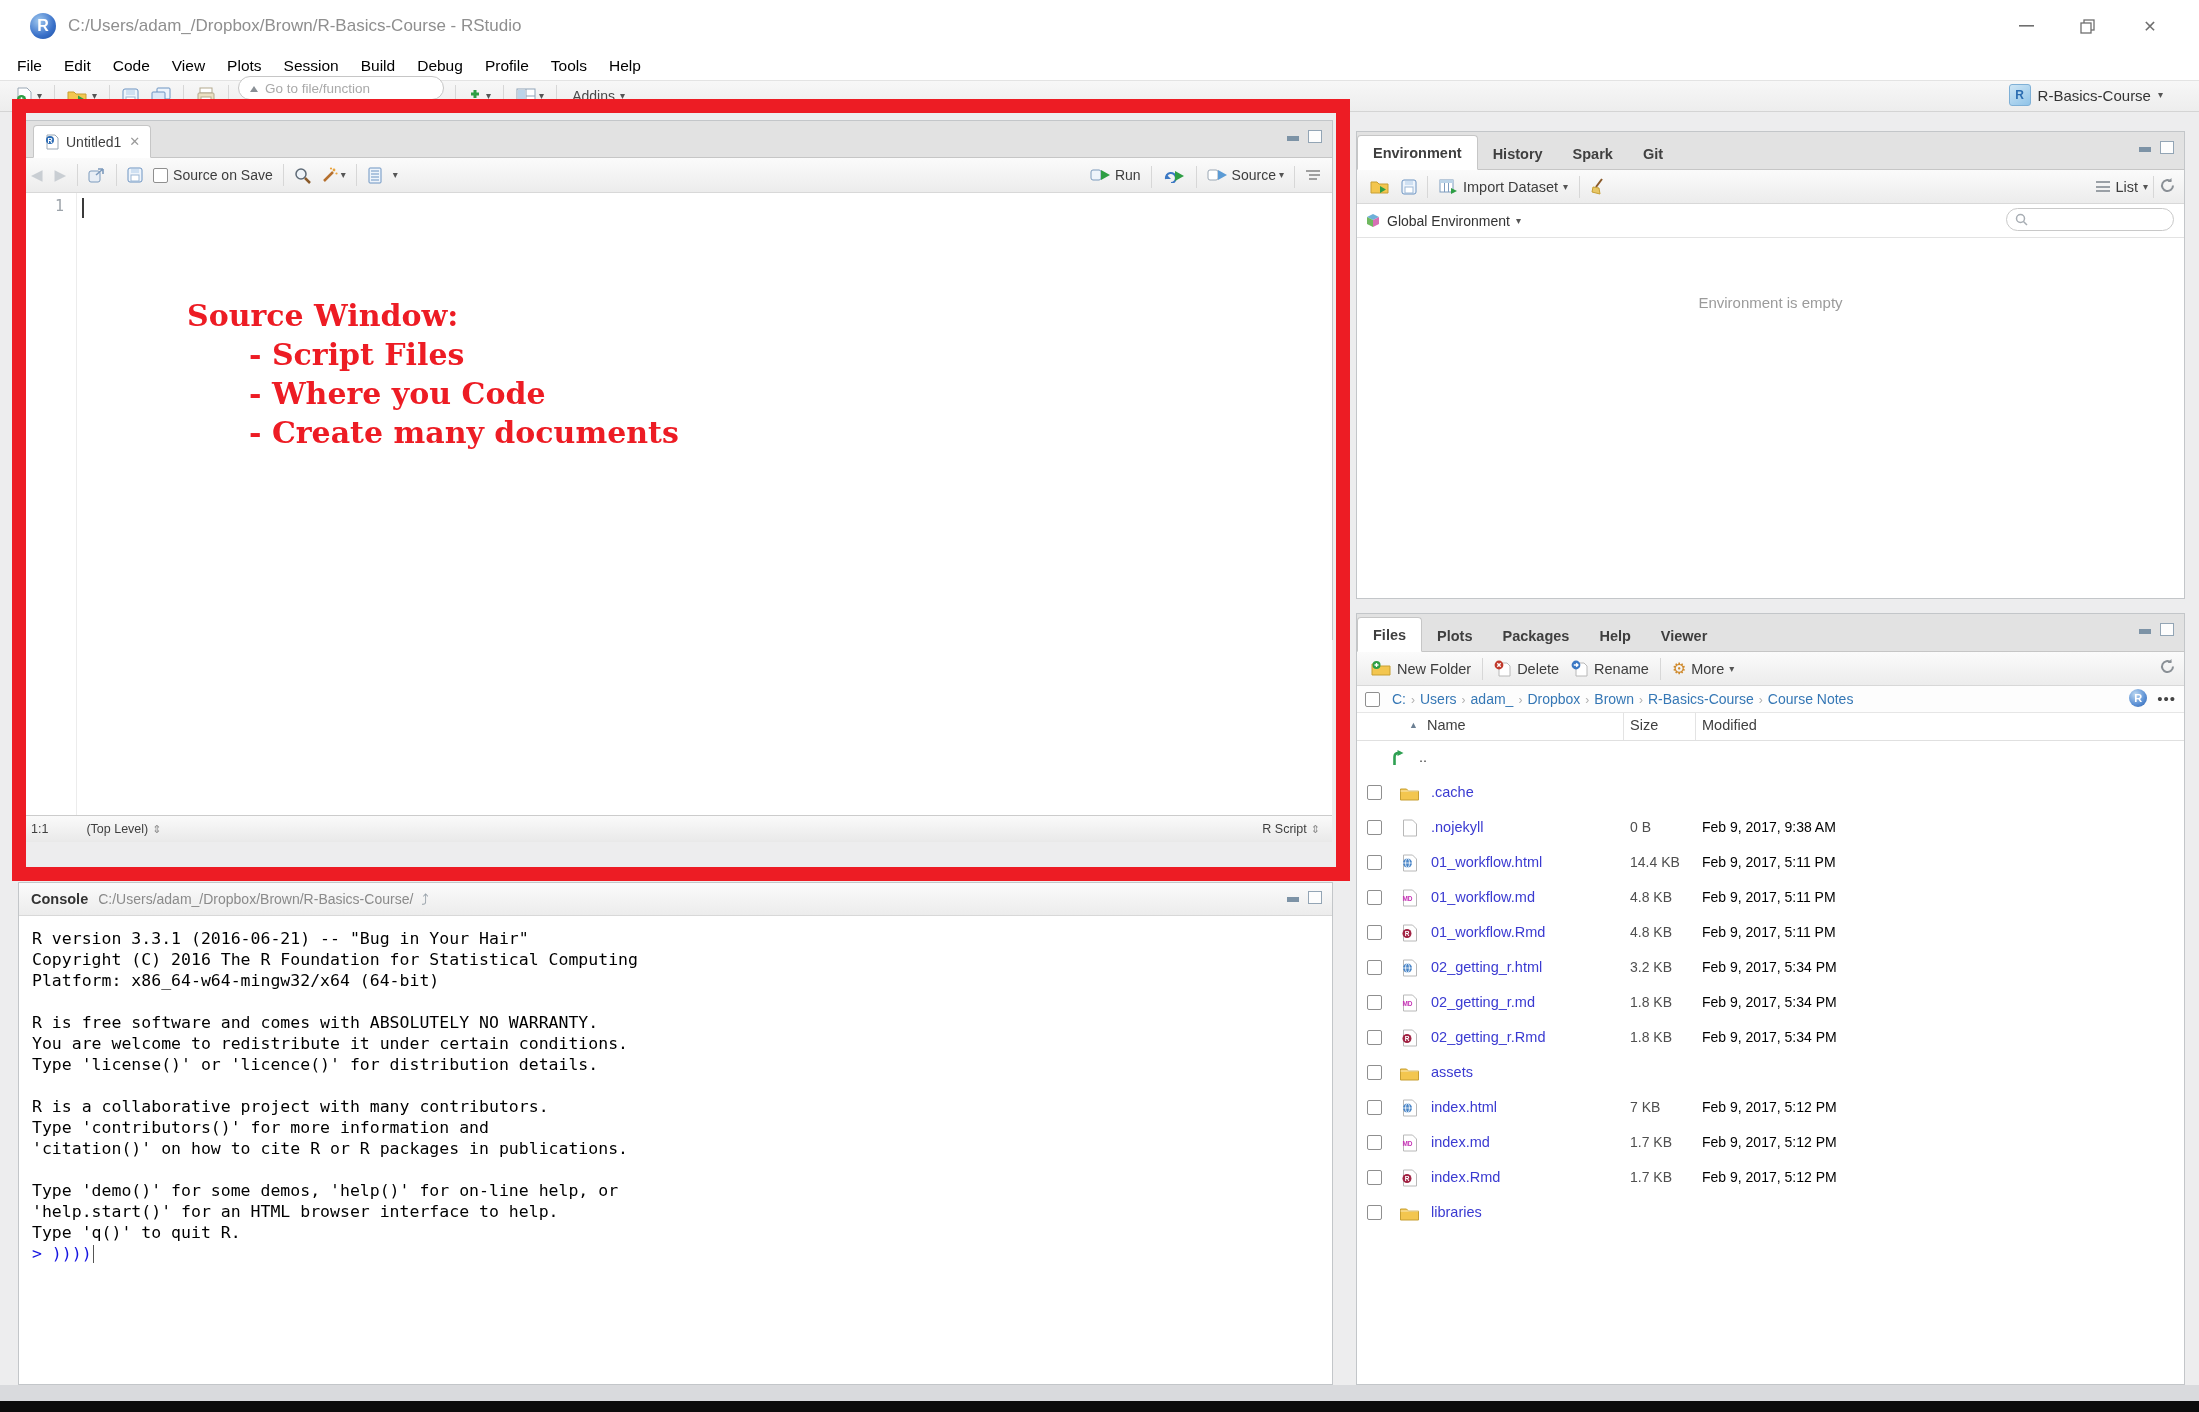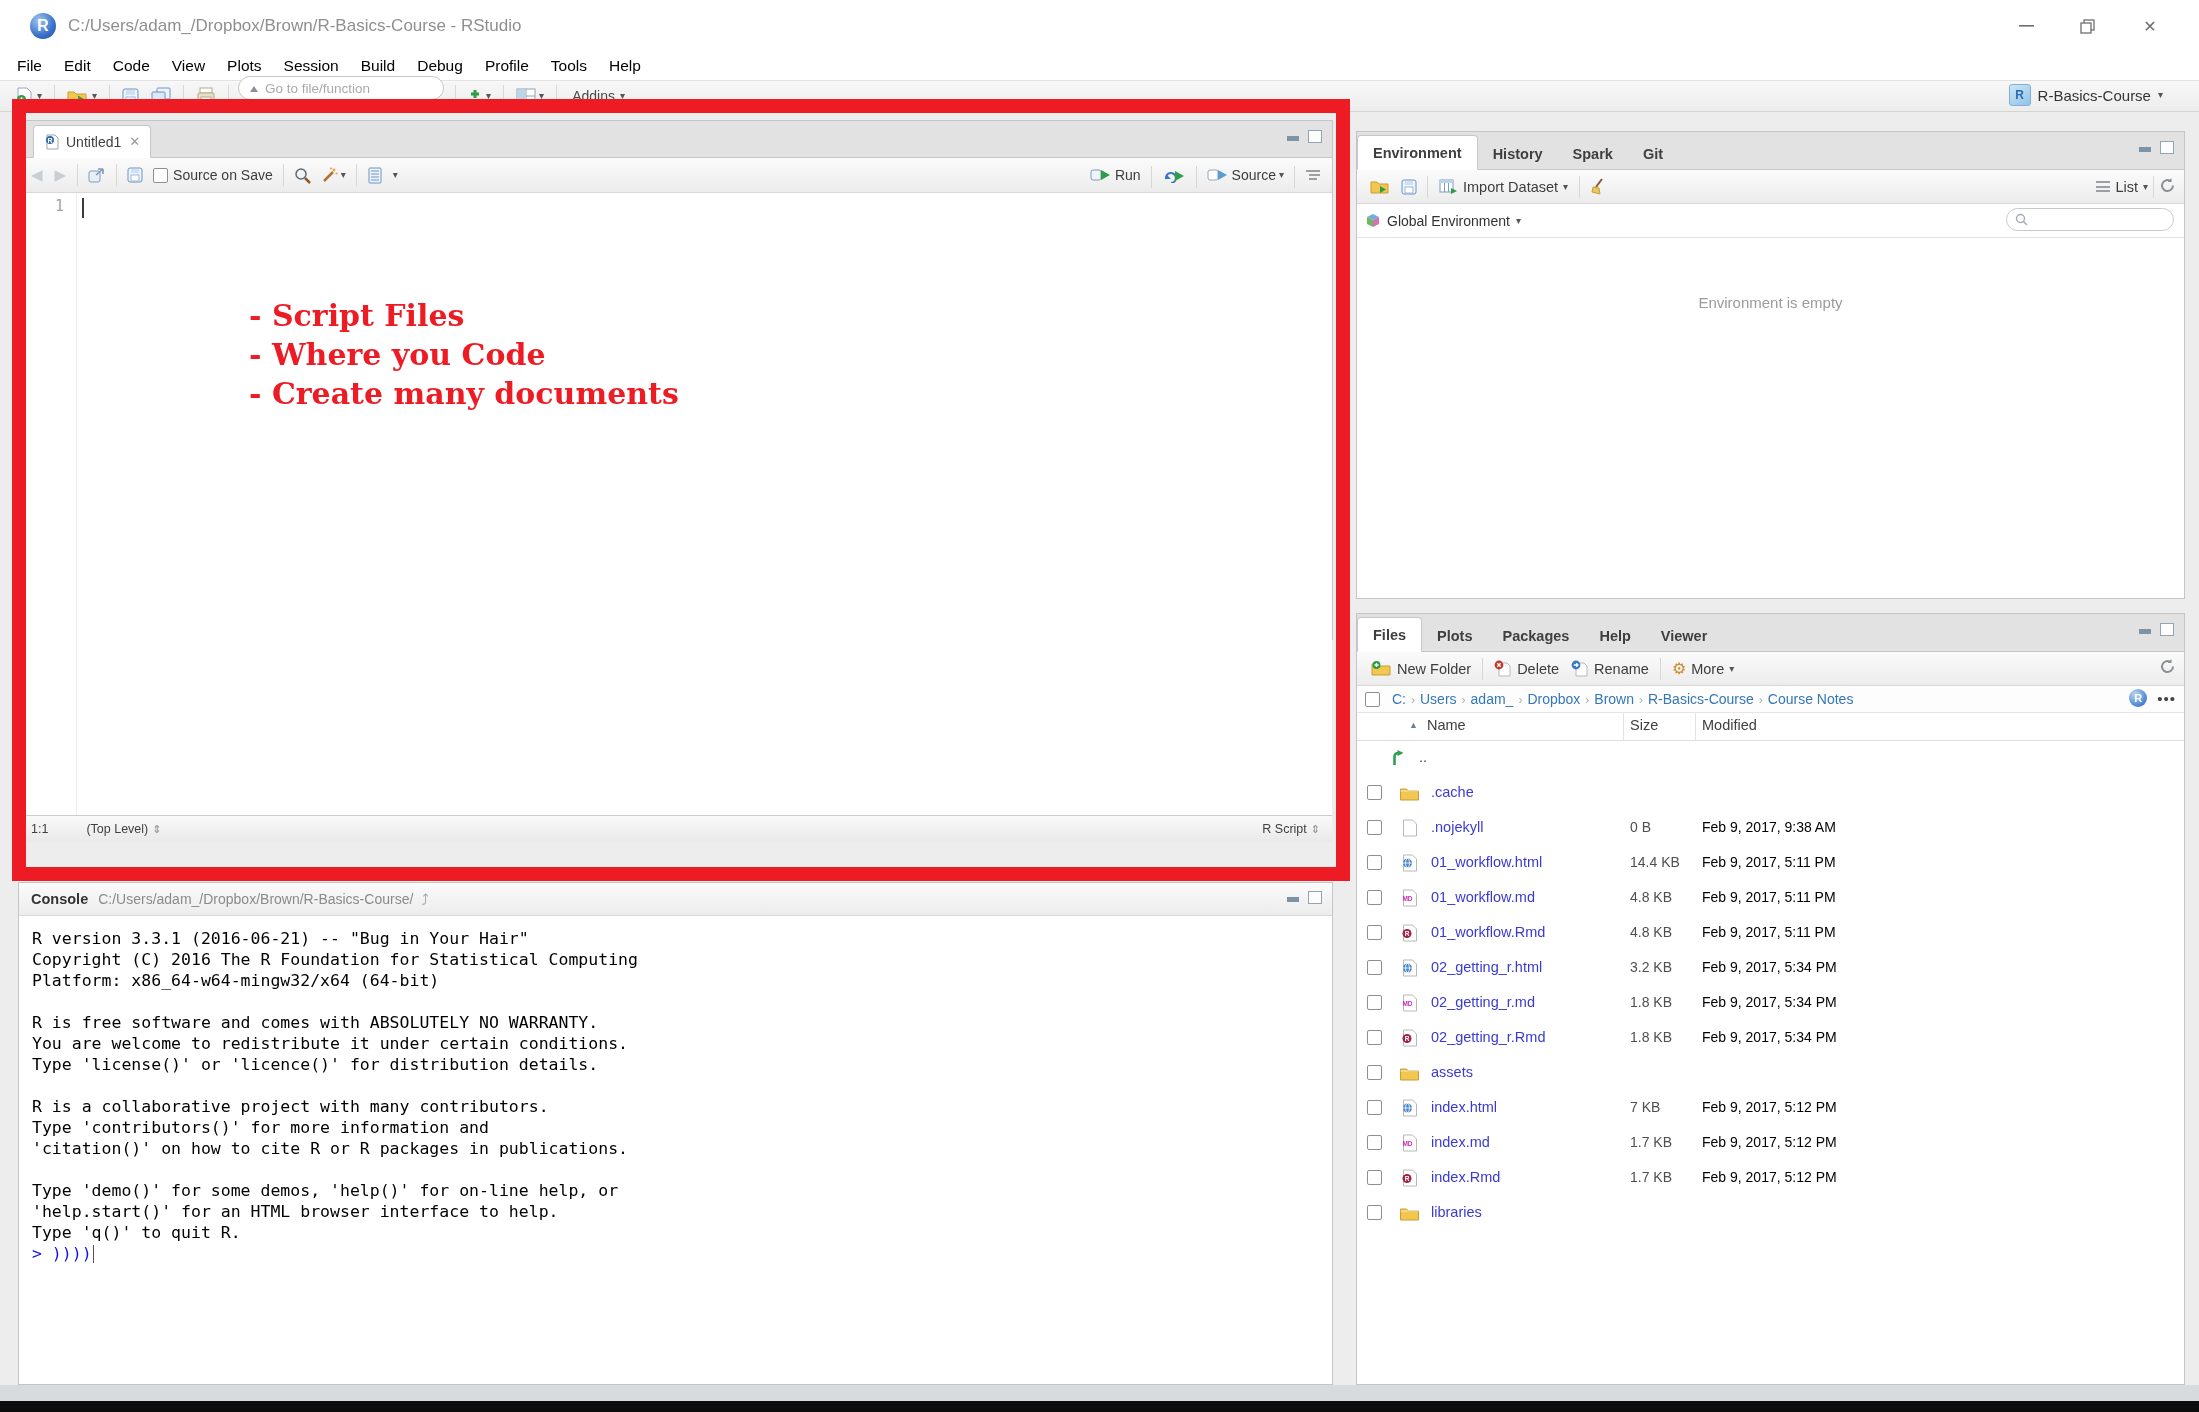--- a/index.html
+++ b/index.html
@@ -664,20 +664,21 @@
               <path d="M1 5h6l2 2h10v9H1z" fill="#f3c64f" stroke="#c79f33"></path>
               <path d="M1 7h18" stroke="#fff" stroke-width="1" opacity=".6"></path>
             </svg></span>
           <span class="fname">libraries</span>
         </div>
       </div>
   </div>
 
   <div class="redrect" style="border-color: rgb(237, 28, 36);"></div>
   <div class="annotation" style="color: rgb(237, 28, 36);">
+    <div class="ann-title">Source Window:</div>
     <div id="ann-lines">
         <div class="ann-line">- Script Files</div>
         <div class="ann-line">- Where you Code</div>
         <div class="ann-line">- Create many documents</div>
       </div>
   </div>
 
   <div class="bottomgray"></div>
   <div class="bottomblack"></div>
 </div>

